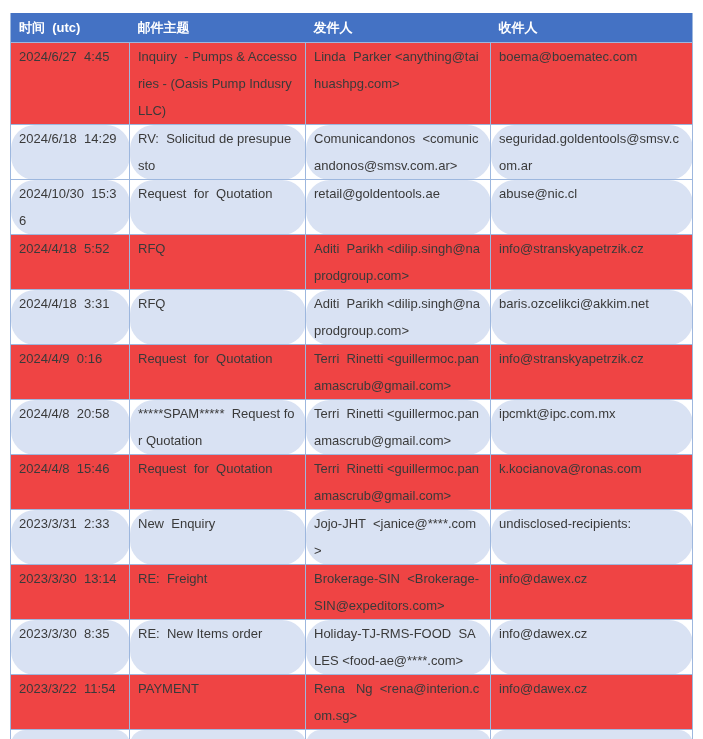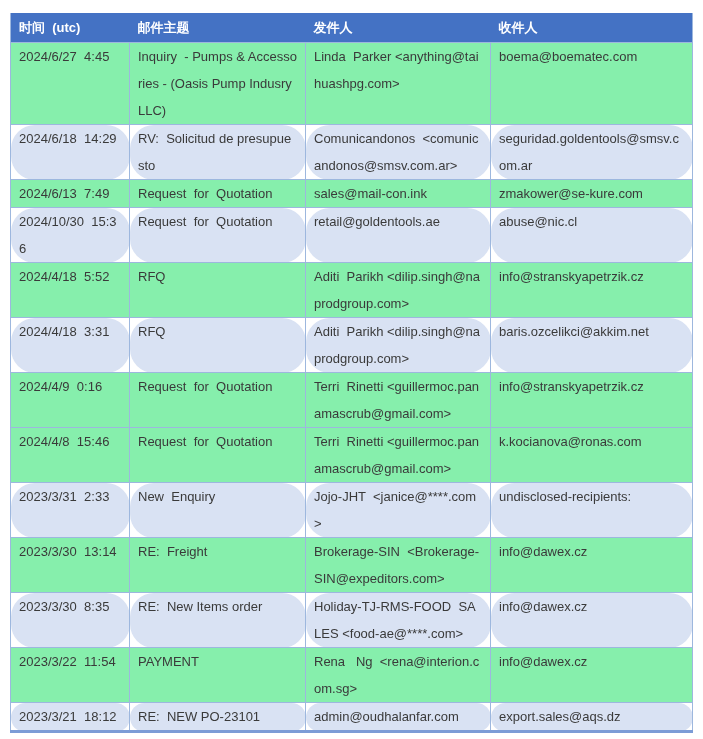--- a/index.html
+++ b/index.html
@@ -47,21 +47,21 @@
   tbody td{
     font-size:13px;
     color:var(--text);
     line-height:27px;
     padding:0 8px;
     vertical-align:top;
     border:1px solid var(--border);
     white-space:pre-wrap;
     word-break:break-all;
     overflow-wrap:anywhere;
-    background:#86efac;
+    background:#ef4444;
   }
   tbody tr.band td{
     background:var(--band-bg);
     border-radius:24px;
   }
 </style>
 </head>
 <body>
 
 <div class="table-wrap">
@@ -86,26 +86,20 @@
     <td>Inquiry  - Pumps &amp; Accessories - (Oasis Pump Indusry LLC)</td>
     <td>Linda  Parker &lt;anything@taihuashpg.com&gt;</td>
     <td>boema@boematec.com</td>
   </tr>
         <tr class="band">
     <td>2024/6/18  14:29</td>
     <td>RV:  Solicitud de presupuesto</td>
     <td>Comunicandonos  &lt;comunicandonos@smsv.com.ar&gt;</td>
     <td>seguridad.goldentools@smsv.com.ar</td>
   </tr>
-        <tr>
-    <td>2024/6/13  7:49</td>
-    <td>Request  for  Quotation</td>
-    <td>sales@mail-con.ink</td>
-    <td>zmakower@se-kure.com</td>
-  </tr>
         <tr class="band">
     <td>2024/10/30  15:36</td>
     <td>Request  for  Quotation</td>
     <td>retail@goldentools.ae</td>
     <td>abuse@nic.cl</td>
   </tr>
         <tr>
     <td>2024/4/18  5:52</td>
     <td>RFQ</td>
     <td>Aditi  Parikh &lt;dilip.singh@naprodgroup.com&gt;</td>
@@ -115,20 +109,26 @@
     <td>2024/4/18  3:31</td>
     <td>RFQ</td>
     <td>Aditi  Parikh &lt;dilip.singh@naprodgroup.com&gt;</td>
     <td>baris.ozcelikci@akkim.net</td>
   </tr>
         <tr>
     <td>2024/4/9  0:16</td>
     <td>Request  for  Quotation</td>
     <td>Terri  Rinetti &lt;guillermoc.panamascrub@gmail.com&gt;</td>
     <td>info@stranskyapetrzik.cz</td>
+  </tr>
+        <tr class="band">
+    <td>2024/4/8  20:58</td>
+    <td>*****SPAM*****  Request for Quotation</td>
+    <td>Terri  Rinetti &lt;guillermoc.panamascrub@gmail.com&gt;</td>
+    <td>ipcmkt@ipc.com.mx</td>
   </tr>
         <tr>
     <td>2024/4/8  15:46</td>
     <td>Request  for  Quotation</td>
     <td>Terri  Rinetti &lt;guillermoc.panamascrub@gmail.com&gt;</td>
     <td>k.kocianova@ronas.com</td>
   </tr>
         <tr class="band">
     <td>2023/3/31  2:33</td>
     <td>New  Enquiry</td>

